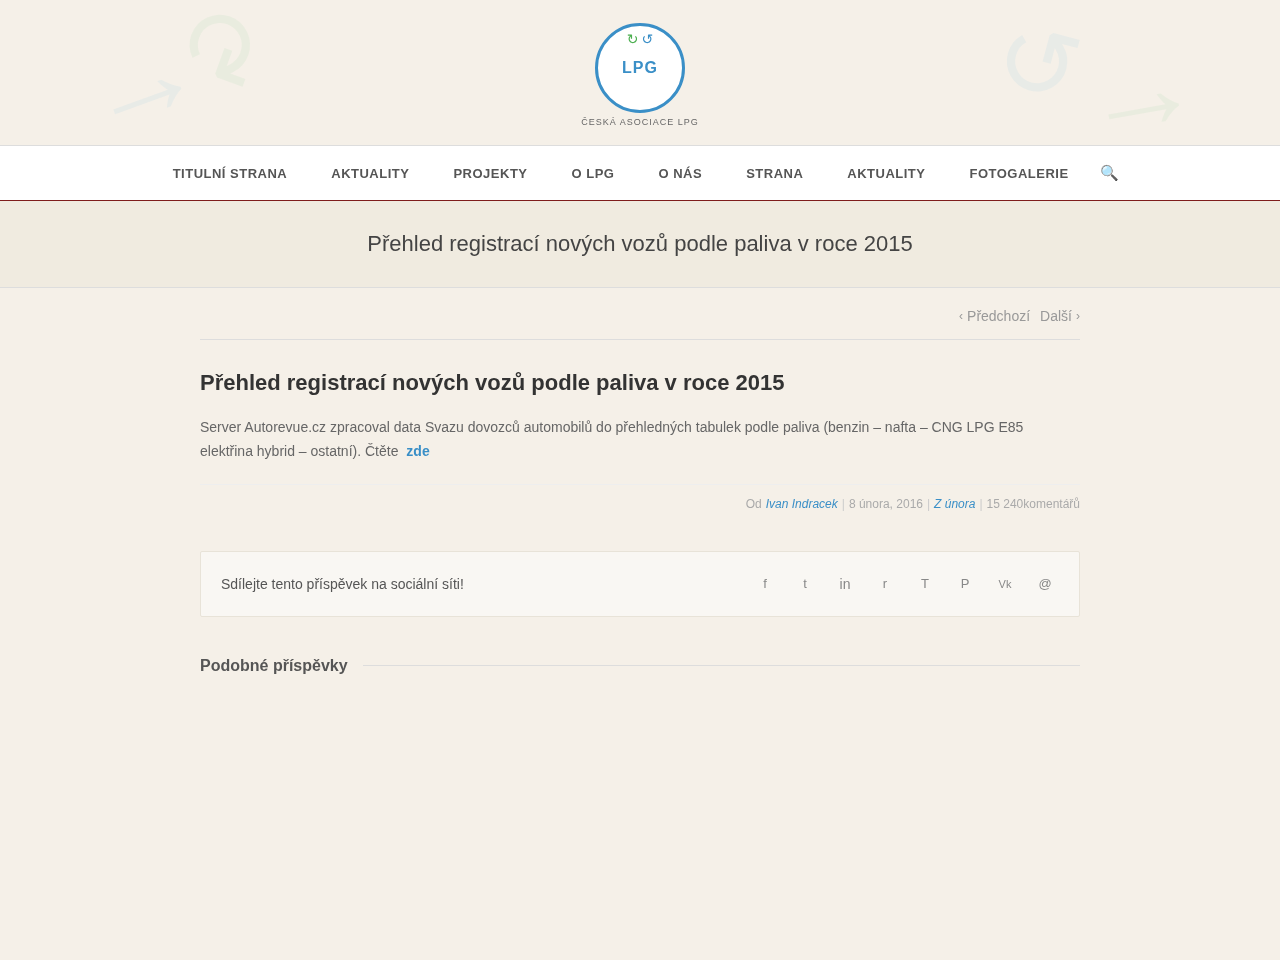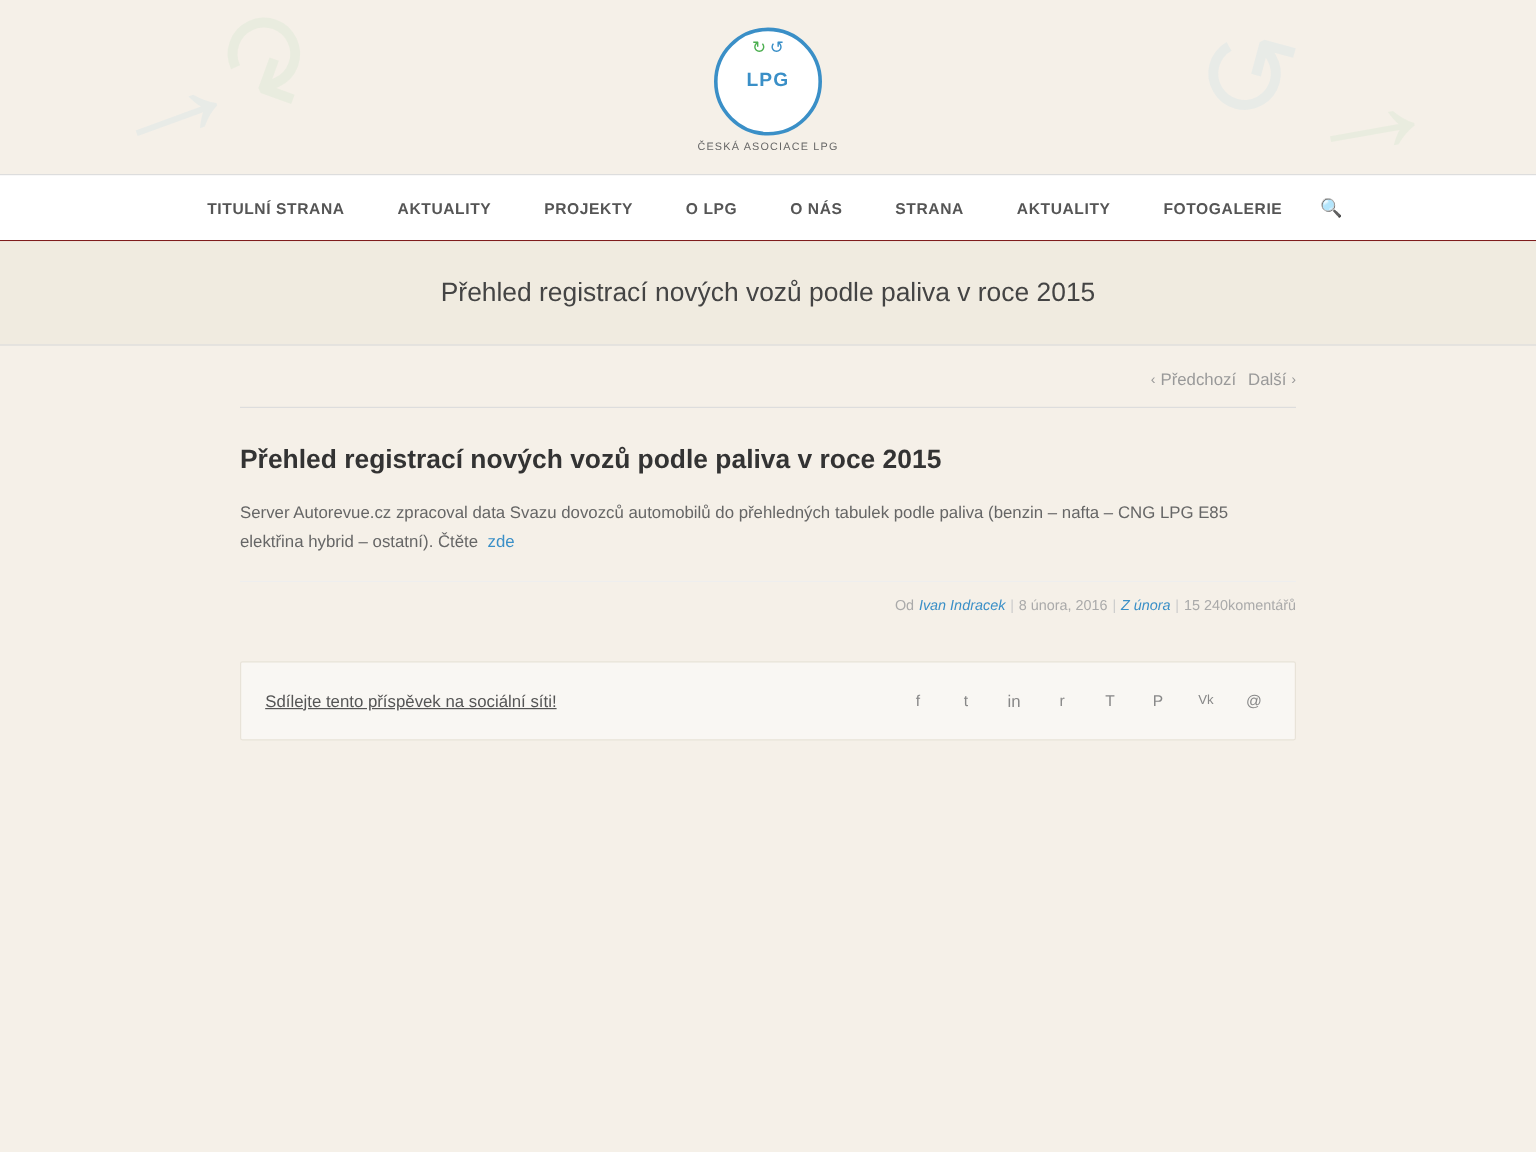--- a/index.html
+++ b/index.html
@@ -147,21 +147,21 @@
     }
     .article-body {
       font-size: 14px;
       color: #666;
       line-height: 1.7;
       margin-bottom: 20px;
     }
     .article-body a {
       color: #3a8fc7;
       text-decoration: none;
-      font-weight: normal;
+      font-weight: bold;
     }
     .article-meta {
       font-size: 12px;
       color: #aaa;
       border-top: 1px solid #eee;
       padding-top: 12px;
       display: flex;
       align-items: center;
       flex-wrap: wrap;
       gap: 4px;
@@ -181,21 +181,20 @@
       border-radius: 2px;
       padding: 18px 20px;
       display: flex;
       align-items: center;
       justify-content: space-between;
       margin: 20px 0;
     }
     .share-label {
       font-size: 14px;
       color: #555;
-      text-decoration: underline;
     }
     .share-icons {
       display: flex;
       gap: 12px;
     }
     .share-icon {
       width: 28px;
       height: 28px;
       border-radius: 50%;
       display: flex;
@@ -330,15 +329,18 @@
         <a class="share-icon" title="LinkedIn" style="font-size:14px;">in</a>
         <a class="share-icon" title="Reddit">r</a>
         <a class="share-icon" title="Tumblr">T</a>
         <a class="share-icon" title="Pinterest">P</a>
         <a class="share-icon" title="VK" style="font-size:11px;">Vk</a>
         <a class="share-icon" title="Email">@</a>
       </div>
     </div>
 
 
+    <div class="similar-posts">
+      <h3 class="section-heading">Podobné příspěvky</h3>
+    </div>
 
   </div>
 </div>
 
 </body></html>

